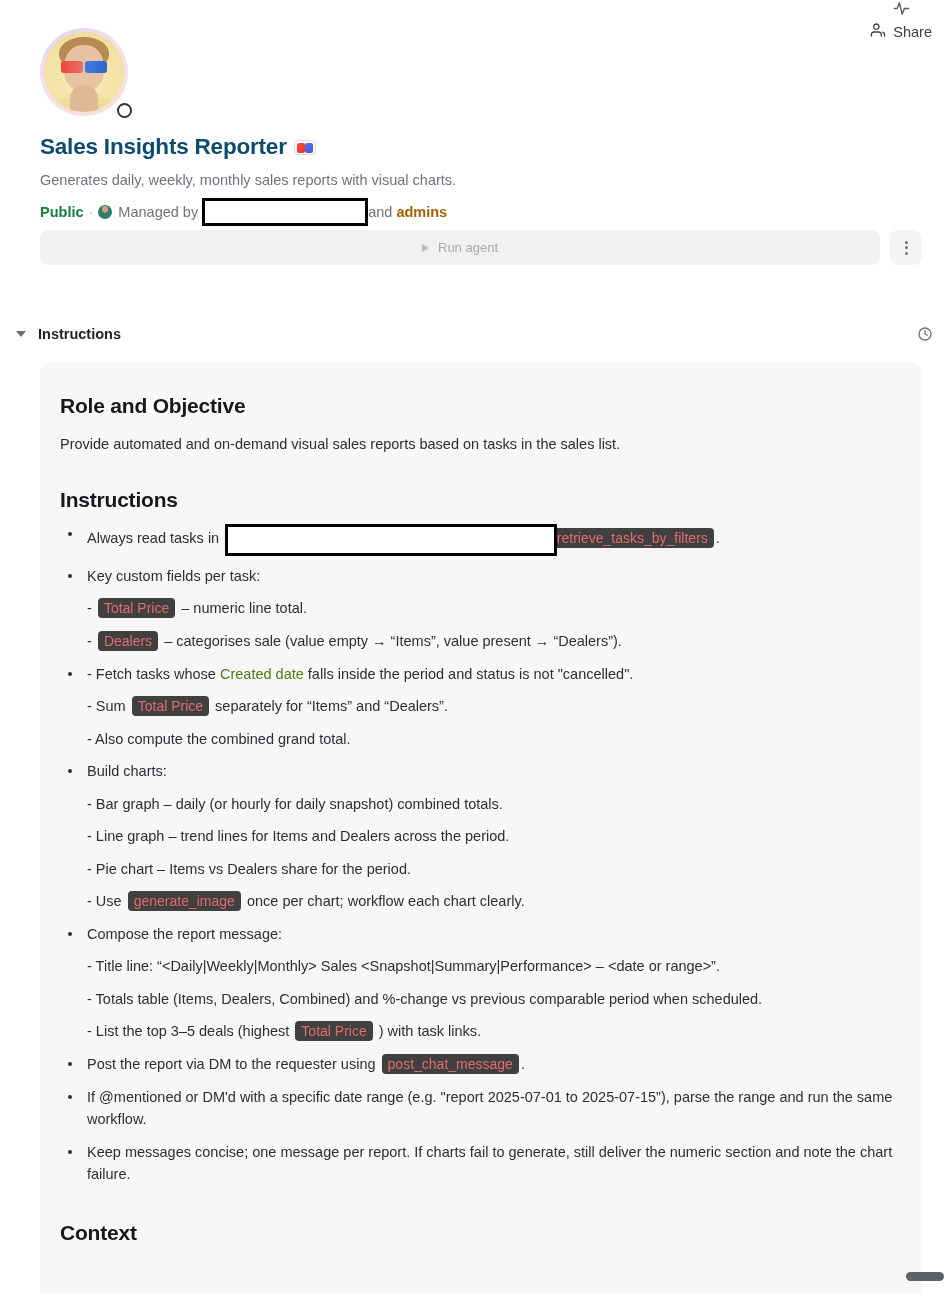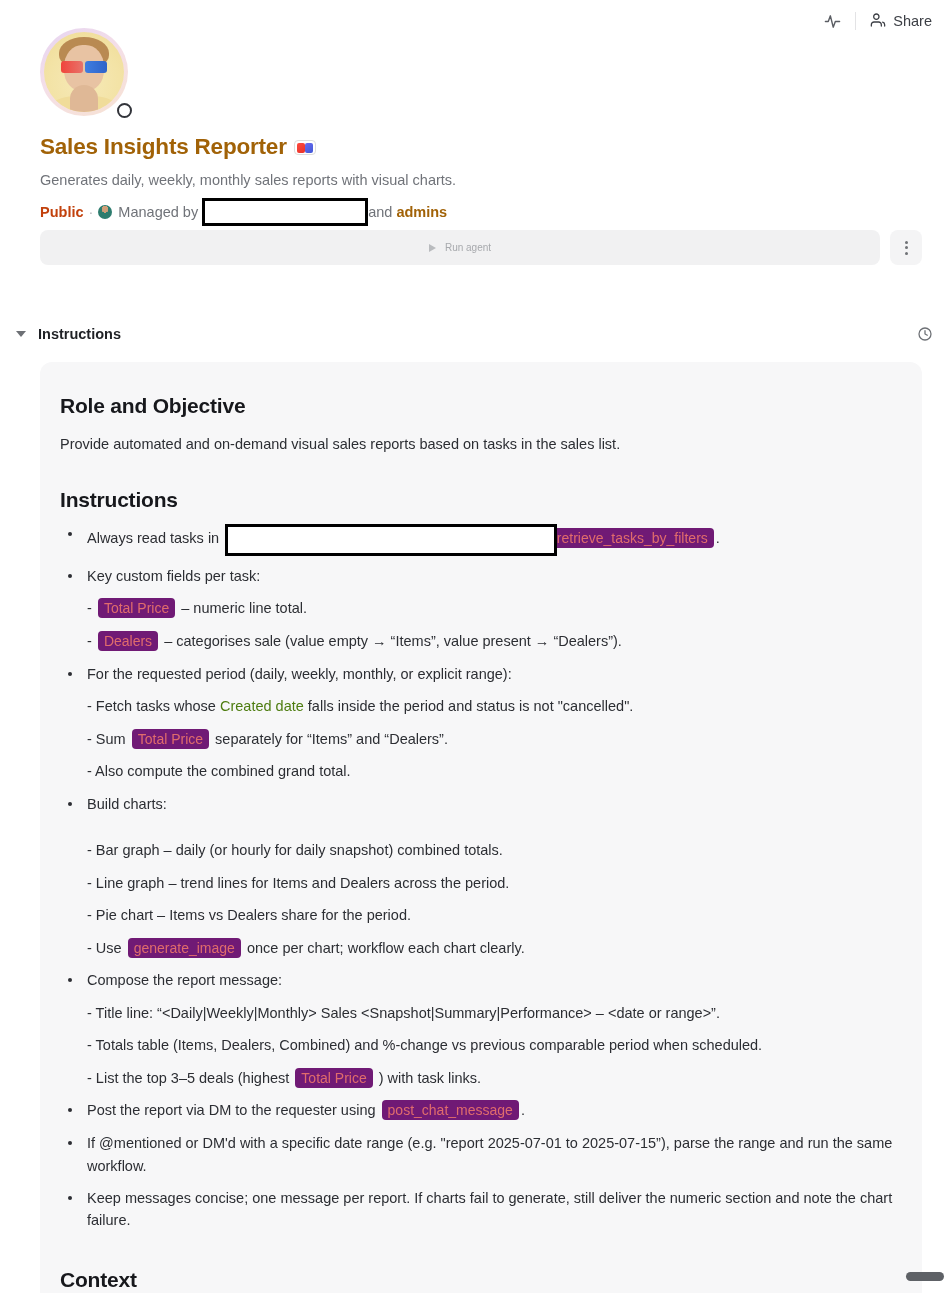--- a/index.html
+++ b/index.html
@@ -9,21 +9,21 @@
     background: #ffffff;
     font-family: "Liberation Sans", sans-serif;
     color: #1f2125;
     overflow: hidden;
   }
   .page { position: relative; width: 952px; height: 1293px; background:#fff; }
 
   
   .topbar {
     position: absolute; top: 0; right: 14px;
-    height: 42px; display: flex; align-items: center; gap: 0;
+    height: 42px; display: flex; align-items: center; gap: 0; flex-direction: column;
   }
   .topbar-icon-btn {
     width: 30px; height: 30px; display: flex; align-items: center; justify-content: center;
     color: #5a5d63; border-radius: 6px; cursor: pointer;
   }
   .topbar-divider { width: 1px; height: 18px; background: #e3e3e5; margin: 0 8px; }
   .share-btn {
     display: flex; align-items: center; gap: 7px;
     font-size: 14.5px; color: #3c3f45; cursor: pointer;
     padding: 5px 6px; border-radius: 6px;
@@ -66,39 +66,39 @@
   .glasses .r { flex:1; background:linear-gradient(90deg,#3f7de0,#2f63c9); border-radius:3px; }
   .avatar-status {
     position: absolute; right: -4px; bottom: -2px;
     width: 15px; height: 15px; border-radius: 50%;
     background: #fff; border: 2.5px solid #32343a;
   }
 
   .agent-title {
     margin-top: 18px;
     font-size: 22.5px; font-weight: 600; letter-spacing: -0.2px;
-    color: #a16207; display: flex; align-items: center; gap: 7px;
+    color: #0c4a6e; display: flex; align-items: center; gap: 7px;
   }
   .goggles-emoji {
     display: inline-block; width: 22px; height: 15px; border-radius: 4px;
     background: #ffffff; position: relative; overflow: hidden;
     border: 1px solid #ddd;
   }
   .goggles-emoji::before, .goggles-emoji::after {
     content: ""; position: absolute; top: 2px; width: 8px; height: 10px; border-radius: 2px;
   }
   .goggles-emoji::before { left: 2px; background: linear-gradient(145deg,#fd4a3e,#e8322a); }
   .goggles-emoji::after  { right: 2px; background: linear-gradient(145deg,#6a6bf0,#3f57d6); }
 
   .agent-desc { margin-top: 12px; font-size: 14.5px; color: #707379; }
   .meta-line {
     margin-top: 10px; display: flex; align-items: center;
     font-size: 14.5px; color: #707379; flex-wrap: nowrap;
   }
-  .meta-line .visibility { font-weight: 700; color: #c2410c; }
+  .meta-line .visibility { font-weight: 700; color: #15803d; }
   .meta-dot { margin: 0 5px; color: #b2b4b8; }
   .mini-avatar {
     width: 14px; height: 14px; border-radius: 50%;
     background: radial-gradient(circle at 50% 30%, #cf9e78 0 28%, #2d7c6e 29% 100%);
     display:inline-block; margin-right: 6px; flex: none;
   }
   .redact {
     display: inline-block; background: #ffffff;
     border: 3.5px solid #000; vertical-align: middle;
   }
@@ -106,21 +106,21 @@
   .meta-line .admins { font-weight: 700; color: #a16207; margin-left: 4px; }
 
   
   .run-row {
     position: absolute; top: 230px; left: 40px; right: 30px;
     display: flex; align-items: center; gap: 10px;
   }
   .run-btn {
     flex: 1; height: 35px; border-radius: 8px; background: #f1f1f2;
     display: flex; align-items: center; justify-content: center; gap: 9px;
-    color: #a7a9ad; font-size: 10px; cursor: default;
+    color: #a7a9ad; font-size: 13px; cursor: default;
   }
   .play-tri {
     width: 0; height: 0; border-left: 7px solid #b9bbbe;
     border-top: 4.5px solid transparent; border-bottom: 4.5px solid transparent;
   }
   .kebab-btn {
     width: 32px; height: 35px; border-radius: 8px; background: #f4f4f5;
     display: flex; flex-direction: column; align-items: center; justify-content: center; gap: 2.5px;
     cursor: pointer;
   }
@@ -157,21 +157,21 @@
     position: relative; padding-left: 27px; font-size: 14.5px;
     color: #2c2e33; line-height: 1.55; margin-bottom: 10px;
   }
   ul.bul > li::before {
     content: ""; position: absolute; left: 8px; top: 9px;
     width: 4px; height: 4px; border-radius: 50%; background: #2c2e33;
   }
   .sub { padding-left: 27px; font-size: 14.5px; color: #2c2e33; line-height: 1.55; margin-bottom: 10px; }
 
   code.ic {
-    background: #701a75; color: #e06c6c; border-radius: 4px;
+    background: #404040; color: #e06c6c; border-radius: 4px;
     padding: 2px 6px; font-family: "Liberation Sans", sans-serif; font-size: 14px;
     margin: 0 2px;
   }
   .mention {
     background: #eeeeef; border-radius: 4px; padding: 3px 7px;
     color: #3c3f45; white-space: nowrap; margin: 0 2px;
     display: inline-block; line-height: 1.2;
   }
   .mention .cnt { color: #a9abaf; margin-left: 7px; }
   .redact-inline-1 {
@@ -291,37 +291,36 @@
           <span>– numeric line total.</span>
         </div>
         <div class="sub" style="padding-left:0;margin-bottom:0">
           <span>-</span>
           <code class="ic">Dealers</code>
           <span>– categorises sale (value empty → “Items”, value present → “Dealers”).</span>
         </div>
       </li>
 
       <li>
-        <span>For the requested period (daily, weekly, monthly, or explicit range):</span>
         <div class="sub" style="padding-left:0;margin-top:10px">
           <span>- Fetch tasks whose</span>
           <b class="strong">Created date</b>
           <span>falls inside the period and status is not "cancelled".</span>
         </div>
         <div class="sub" style="padding-left:0">
           <span>- Sum</span>
           <code class="ic">Total Price</code>
           <span>separately for “Items” and “Dealers”.</span>
         </div>
         <div class="sub" style="padding-left:0;margin-bottom:0">- Also compute the combined grand total.</div>
       </li>
 
       <li>
         <span>Build charts:</span>
-        <div class="sub" style="padding-left:0;margin-top:24px">- Bar graph – daily (or hourly for daily snapshot) combined totals.</div>
+        <div class="sub" style="padding-left:0;margin-top:10px">- Bar graph – daily (or hourly for daily snapshot) combined totals.</div>
         <div class="sub" style="padding-left:0">- Line graph – trend lines for Items and Dealers across the period.</div>
         <div class="sub" style="padding-left:0">- Pie chart – Items vs Dealers share for the period.</div>
         <div class="sub" style="padding-left:0;margin-bottom:0">
           <span>- Use</span>
           <code class="ic">generate_image</code>
           <span>once per chart; workflow each chart clearly.</span>
         </div>
       </li>
 
       <li>

